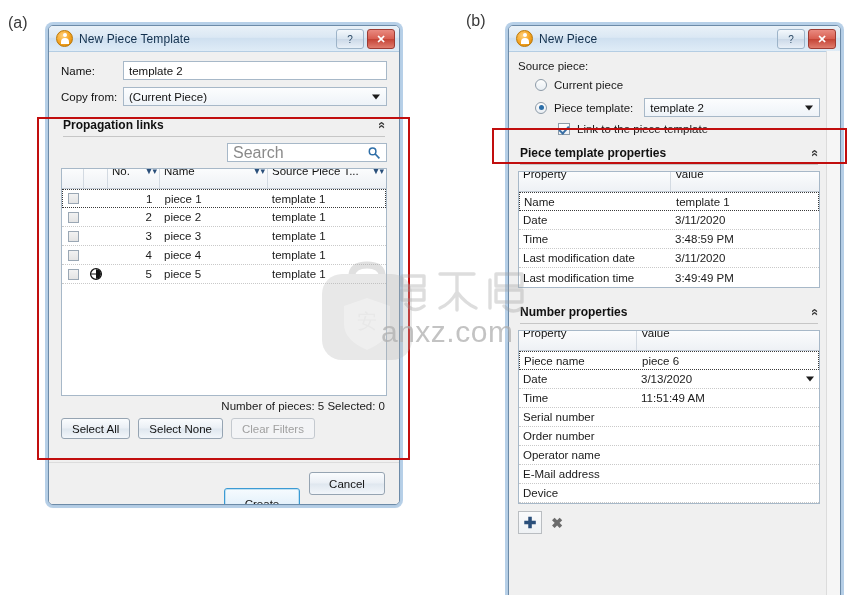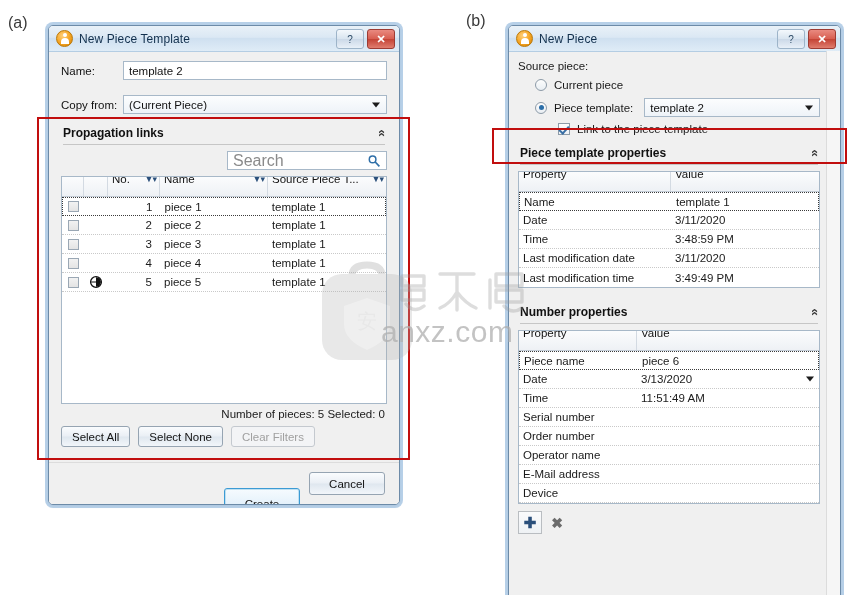--- a/index.html
+++ b/index.html
@@ -61,21 +61,21 @@
     font-size:10px;color:#2c4a66;
   }
   .tb-btn.close{
     border:1px solid #9d3b33;
     background:linear-gradient(to bottom,#e98a80,#d85f52 48%,#c44436 52%,#e07d6e);
     color:#fff;font-weight:bold;font-size:11px;
   }
   .dlg-body{padding:0;}
 
   
-  .frow{display:flex;align-items:center;margin:0 0 15px 0;}
+  .frow{display:flex;align-items:center;margin:0 0 7px 0;}
   .frow .lbl{width:62px;flex:0 0 auto;font-size:11.5px;color:#111;}
   .txtfield{
     flex:1;height:19px;line-height:19px;
     background:#fff;border:1px solid #a7b8c8;
     padding:0 5px;font-size:11.5px;color:#111;
     box-sizing:border-box;
   }
   .combo{
     flex:1;height:19px;
     background:linear-gradient(to bottom,#fcfdfe,#eef3f8);

